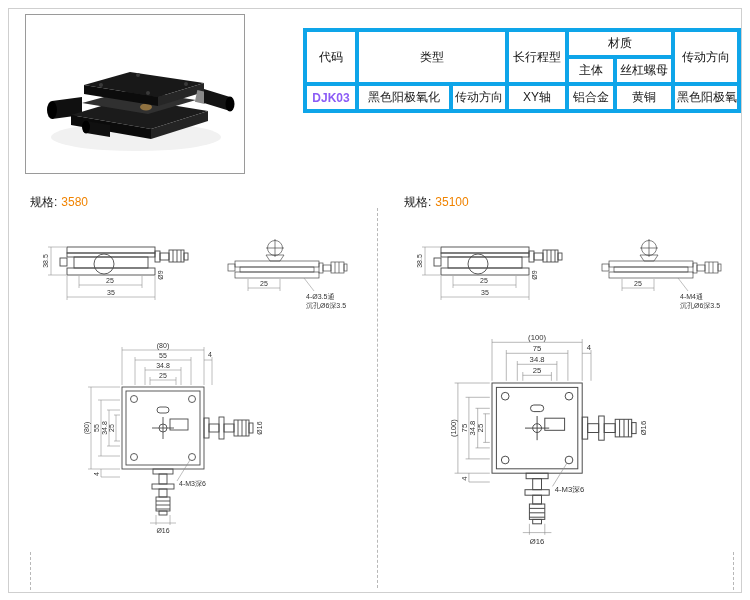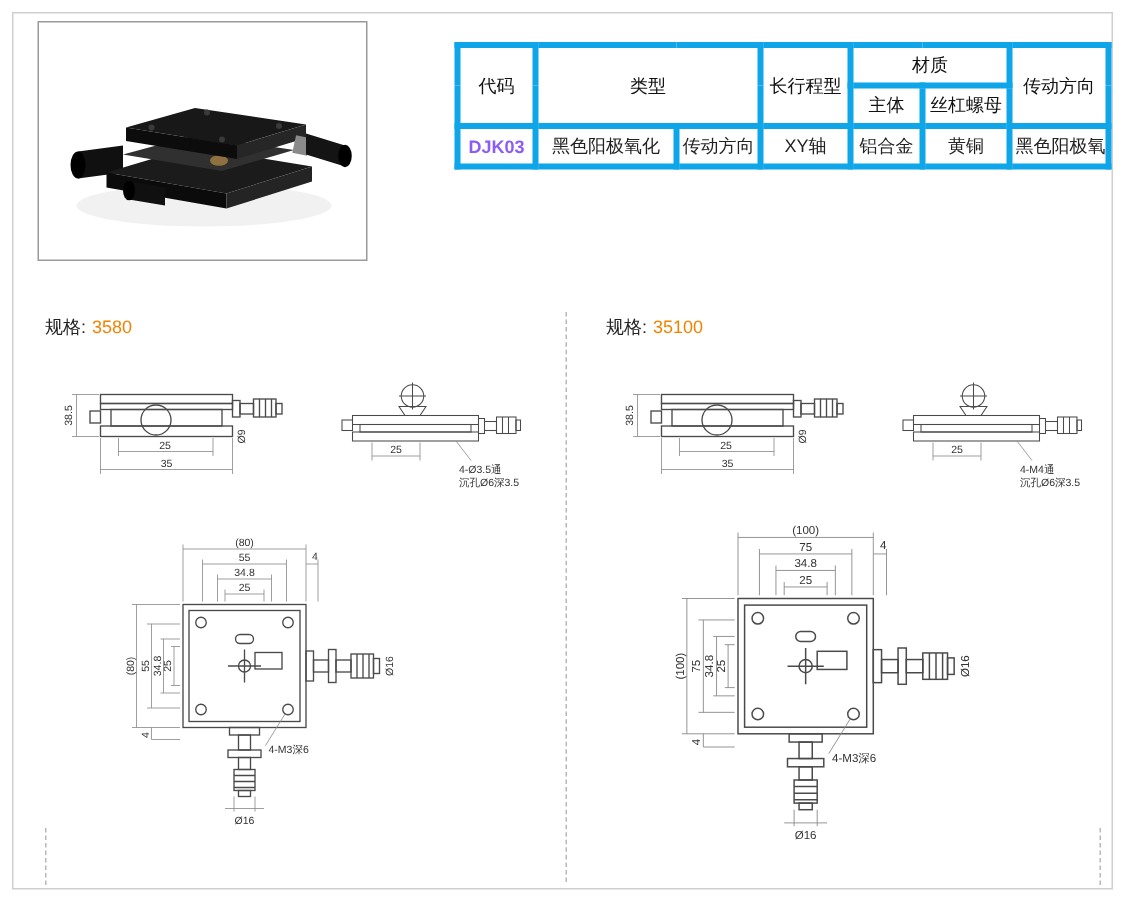--- a/index.html
+++ b/index.html
@@ -3,21 +3,21 @@
 <meta charset="utf-8">
 <style>
   html,body{margin:0;padding:0;background:#fff;}
   body{width:750px;height:600px;position:relative;font-family:"Liberation Sans",sans-serif;color:#222;}
   .frame{position:absolute;left:8px;top:8px;width:732px;height:583px;border:1px solid #cfcfcf;background:#fff;}
   .product-box{position:absolute;left:25px;top:14px;width:218px;height:158px;border:1px solid #9a9a9a;background:#fff;overflow:hidden;}
   table.info{position:absolute;left:303px;top:28px;width:434px;border-collapse:collapse;font-size:12px;table-layout:fixed;}
   table.info th,table.info td{border:4px solid #0ea5e9;text-align:center;padding:3px 2px;font-weight:400;white-space:nowrap;overflow:hidden;}
   table.info th{color:#111;}
   .code-link{color:#8b5cf6;font-weight:bold;text-decoration:none;cursor:pointer;}
-  .spec-col{position:absolute;top:194px;width:352px;margin-top:16px;}
+  .spec-col{position:absolute;top:194px;width:352px;}
   .spec-col.left{left:22px;}
   .spec-col.right{left:396px;}
   .spec-heading{font-size:12px;margin:0 0 6px 8px;}
   .spec-heading .model{color:#f08300;margin-left:4px;}
   .dash-v{position:absolute;border-left:1px dashed #b8b8b8;width:0;}
   .dash-mid{left:377px;top:208px;height:380px;}
   .dash-left{left:30px;top:552px;height:38px;}
   .dash-right{left:733px;top:552px;height:38px;}
   svg text{font-family:"Liberation Sans",sans-serif;fill:#333;}
   .dline{stroke:#8a8a8a;stroke-width:0.55;fill:none;}

